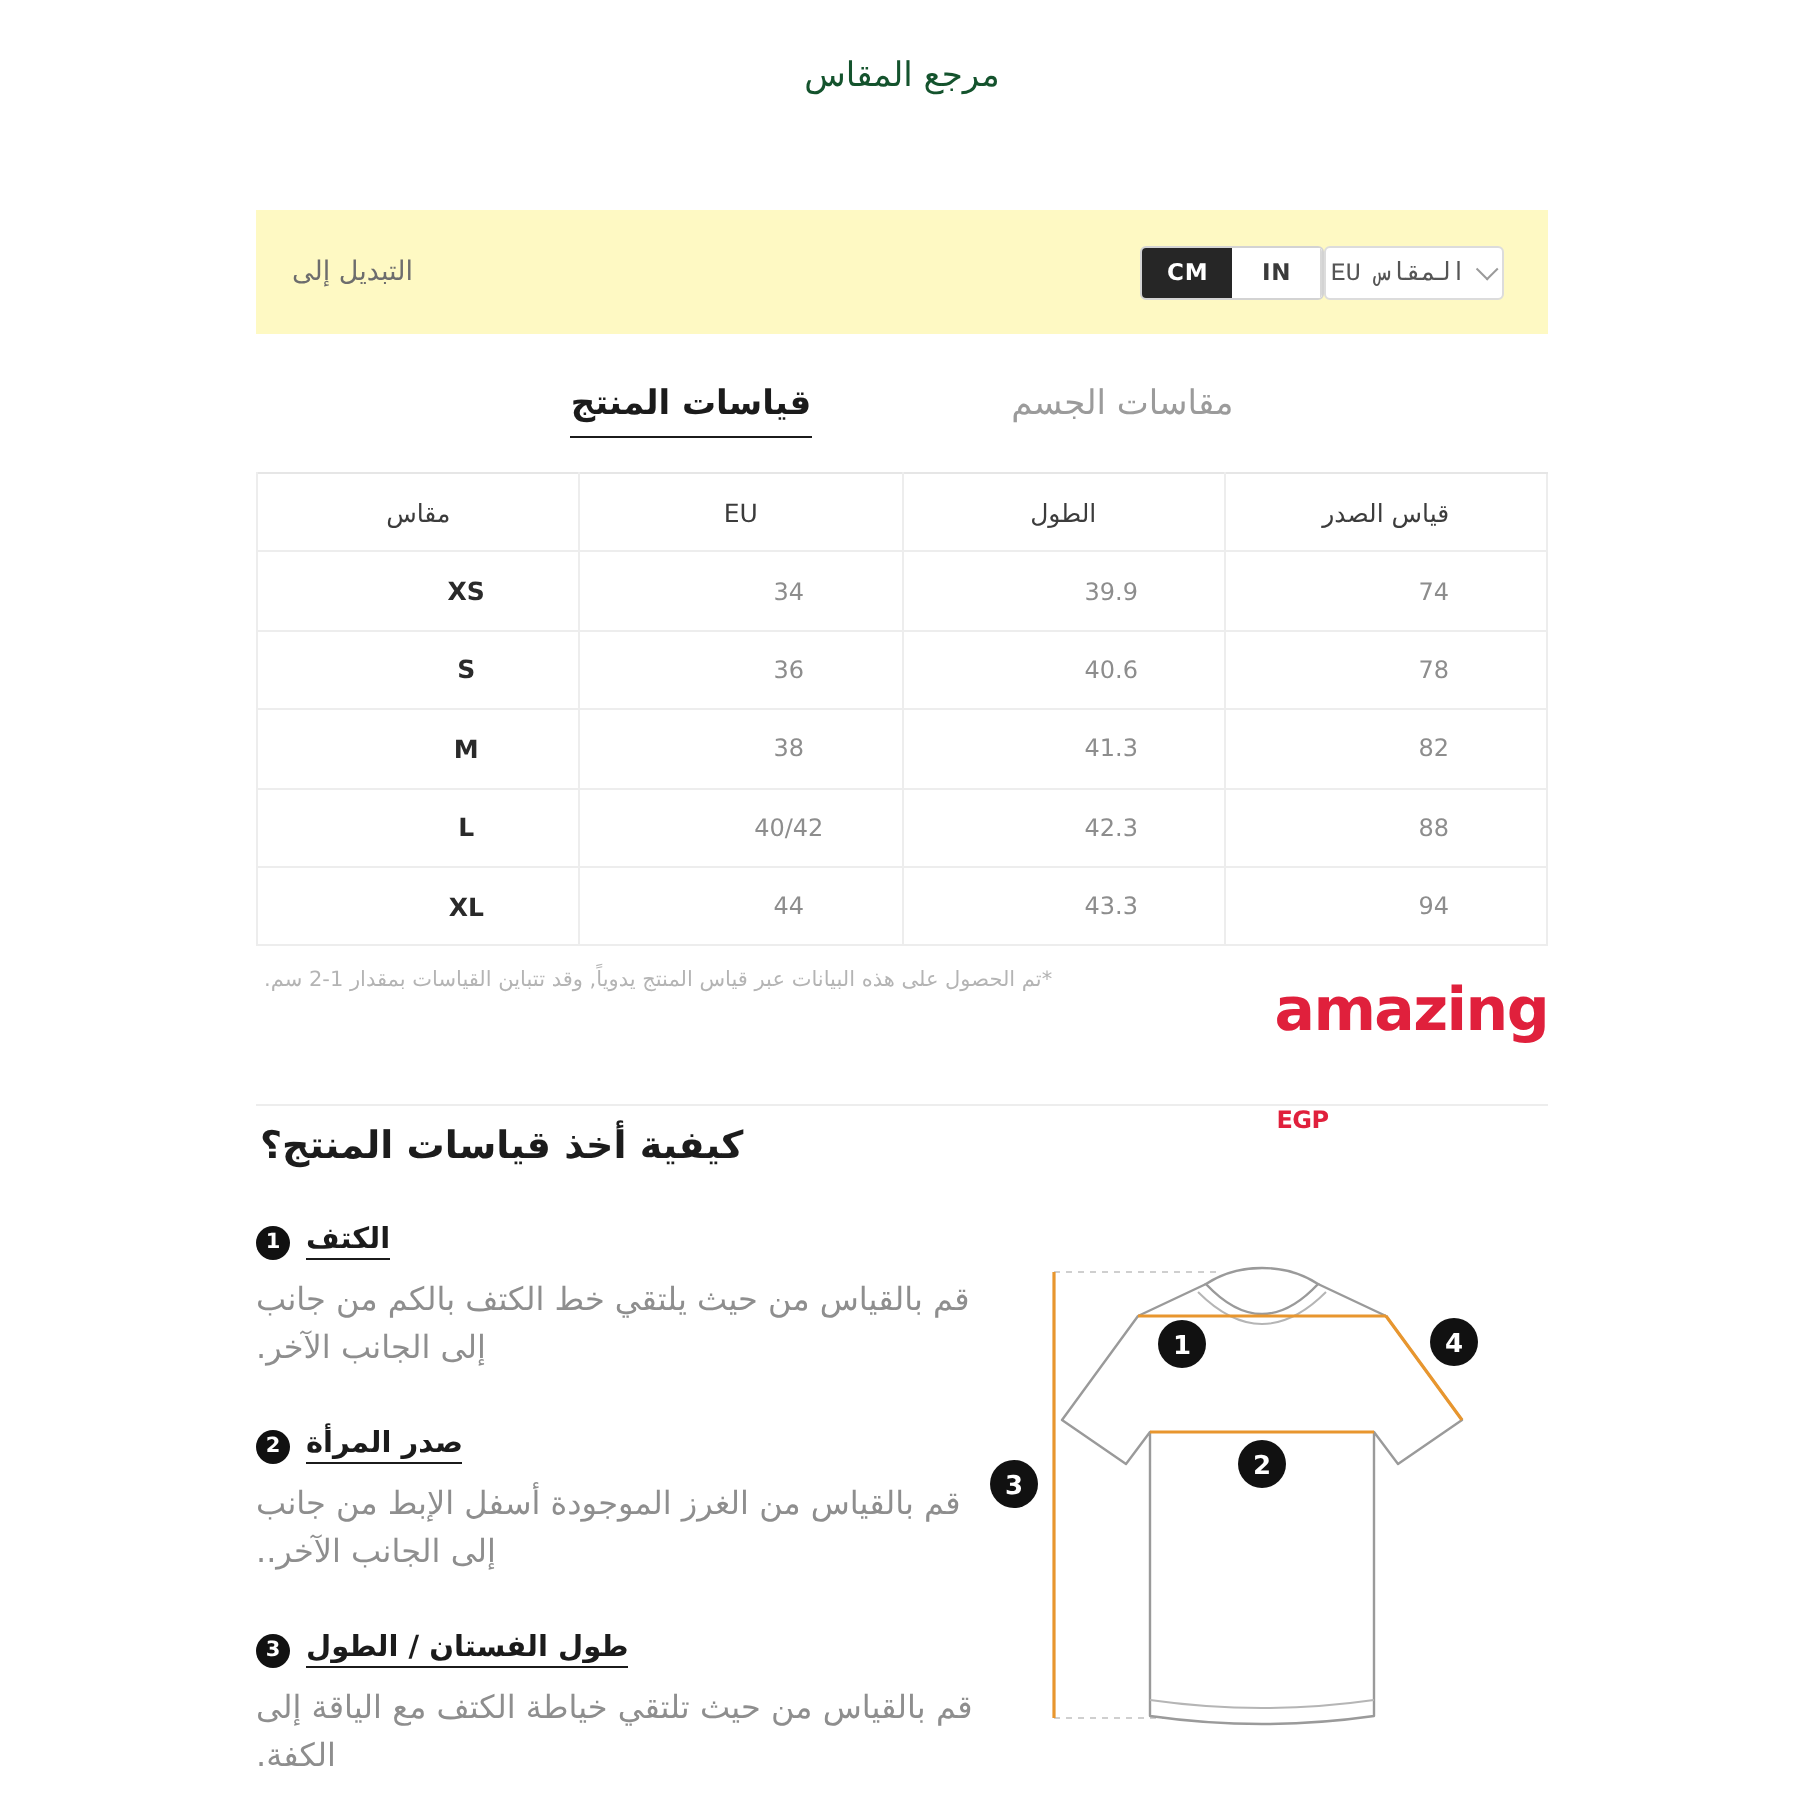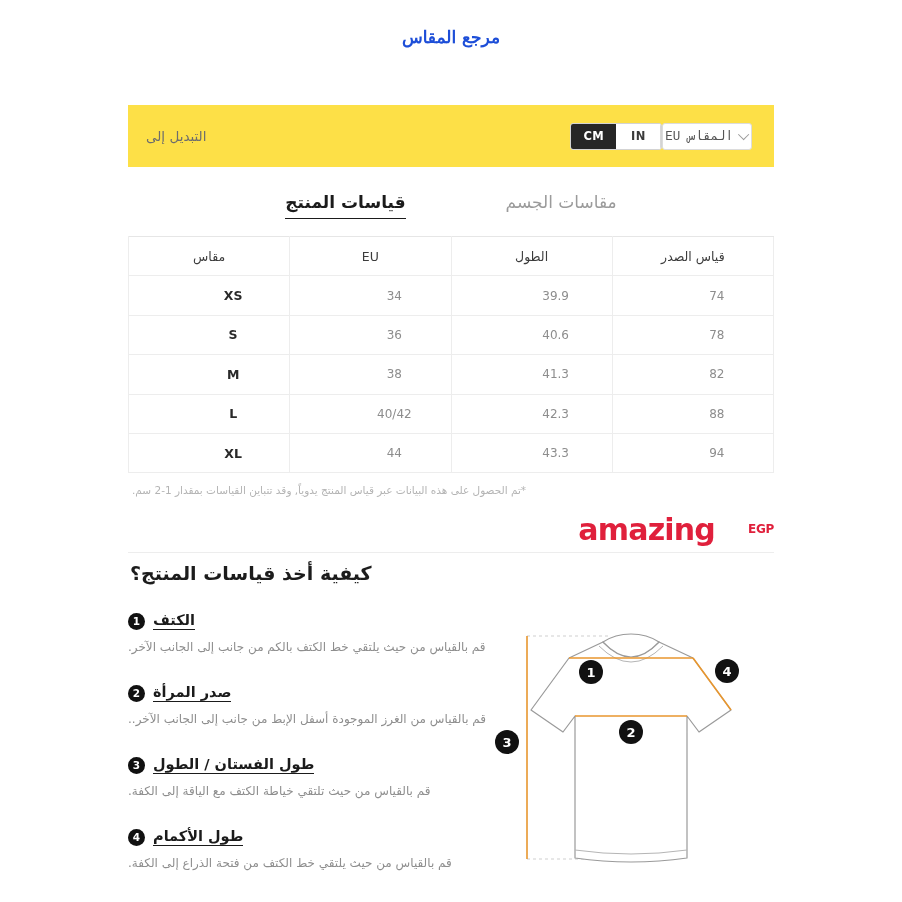--- a/index.html
+++ b/index.html
@@ -22,33 +22,33 @@
   }
 
   
   .title-bar {
     padding-top: 27px;
     text-align: center;
   }
   .page-title {
     font-family: "DejaVu Serif", "Liberation Serif", serif;
     font-size: 17px;
-    font-weight: 700;
+    font-weight: 400;
     letter-spacing: 0.5px;
-    color: #1d4ed8;
+    color: #14532d;
   }
 
   
   .toolbar {
     position: absolute;
     top: 105px;
     left: 128px;
     width: 646px;
     height: 62px;
-    background: #fde047;
+    background: #fef9c3;
     display: flex;
     flex-direction: row-reverse;
     align-items: center;
     justify-content: space-between;
     padding: 0 22px 0 18px;
   }
   .switch-label {
     font-size: 13.5px;
     color: #6d6d6d;
     white-space: nowrap;
@@ -196,22 +196,22 @@
     left: 128px;
     width: 646px;
     height: 44px;
     display: flex;
     flex-direction: row-reverse;
     align-items: center;
     justify-content: flex-end;
   }
   .logo {
     display: flex;
-    flex-direction: row;
-    align-items: center;
+    flex-direction: column;
+    align-items: flex-start;
     direction: ltr;
     gap: 32px;
   }
   .logo-main {
     font-family: "DejaVu Sans", "Liberation Sans", sans-serif;
     font-size: 30px;
     font-weight: 700;
     color: #e0203c;
     letter-spacing: -0.8px;
     line-height: 1;
@@ -289,21 +289,21 @@
   .step-title {
     font-size: 14.5px;
     font-weight: 700;
     color: #1b1b1b;
     border-bottom: 1px solid #1b1b1b;
     padding-bottom: 1px;
     white-space: nowrap;
   }
   .step-desc {
     margin-top: 8px;
-    font-size: 12px;
+    font-size: 16px;
     color: #8e8e8e;
     line-height: 1.5;
     text-align: left;
     direction: rtl;
   }
 
   .diagram-wrap {
     width: 286px;
     margin-right: 0;
     padding-top: 22px;

